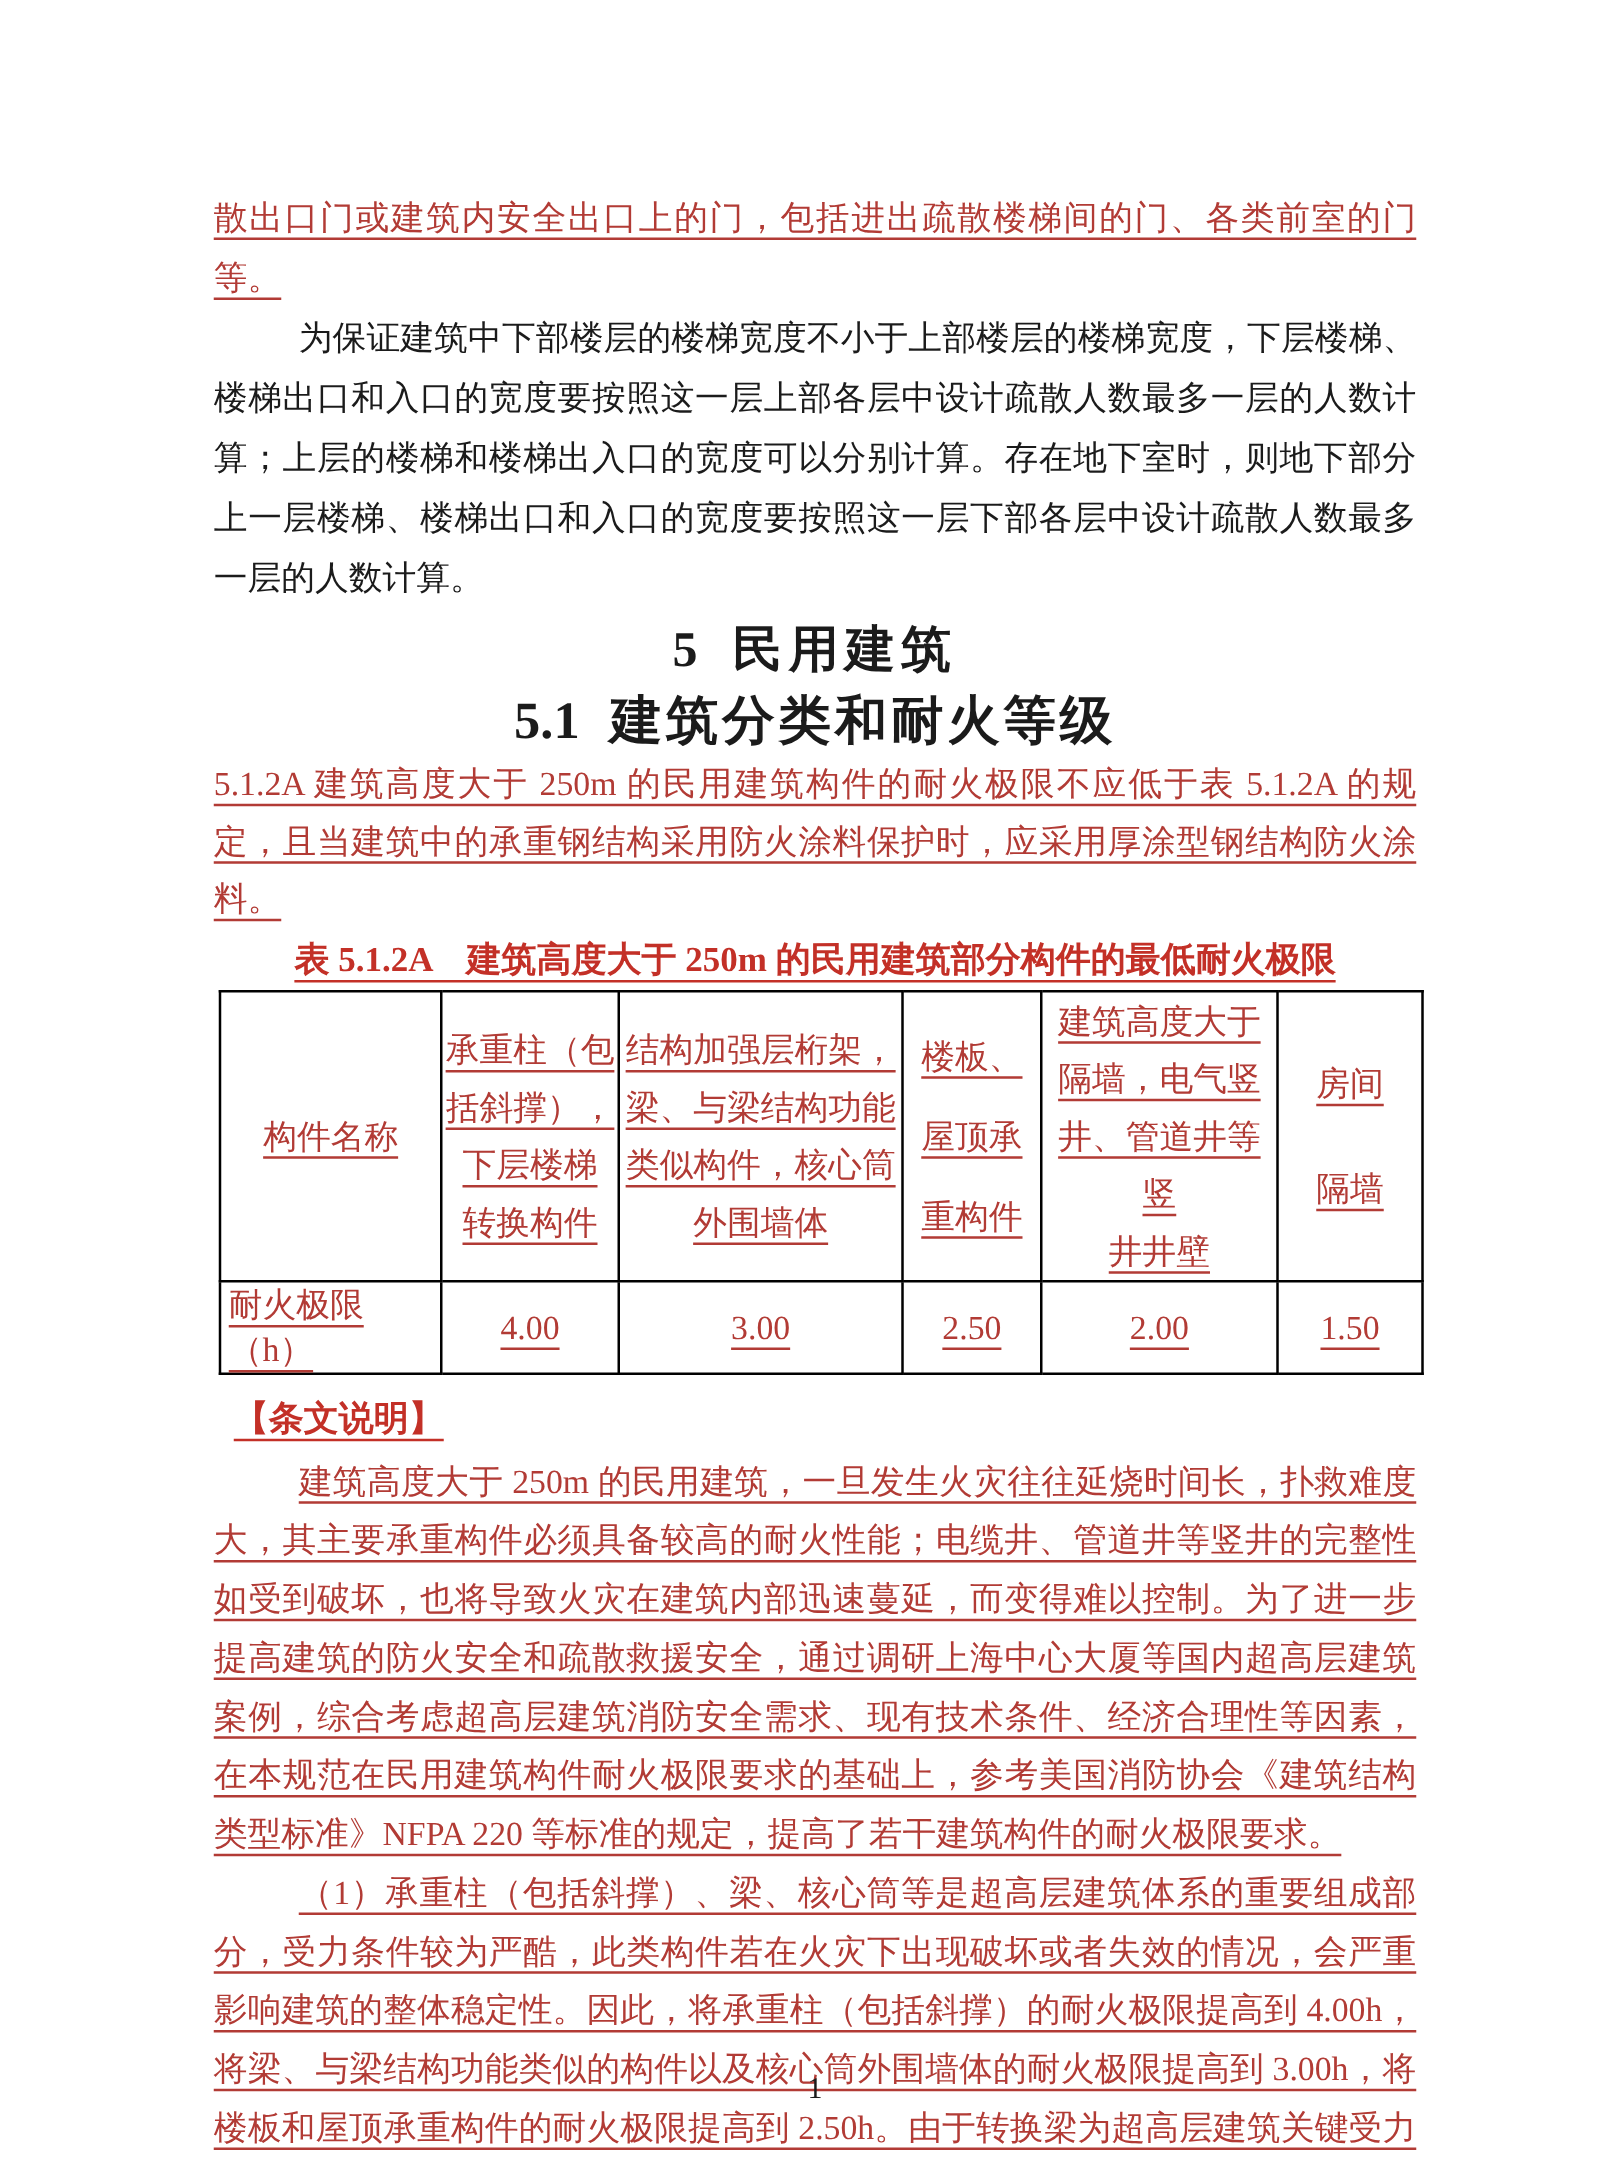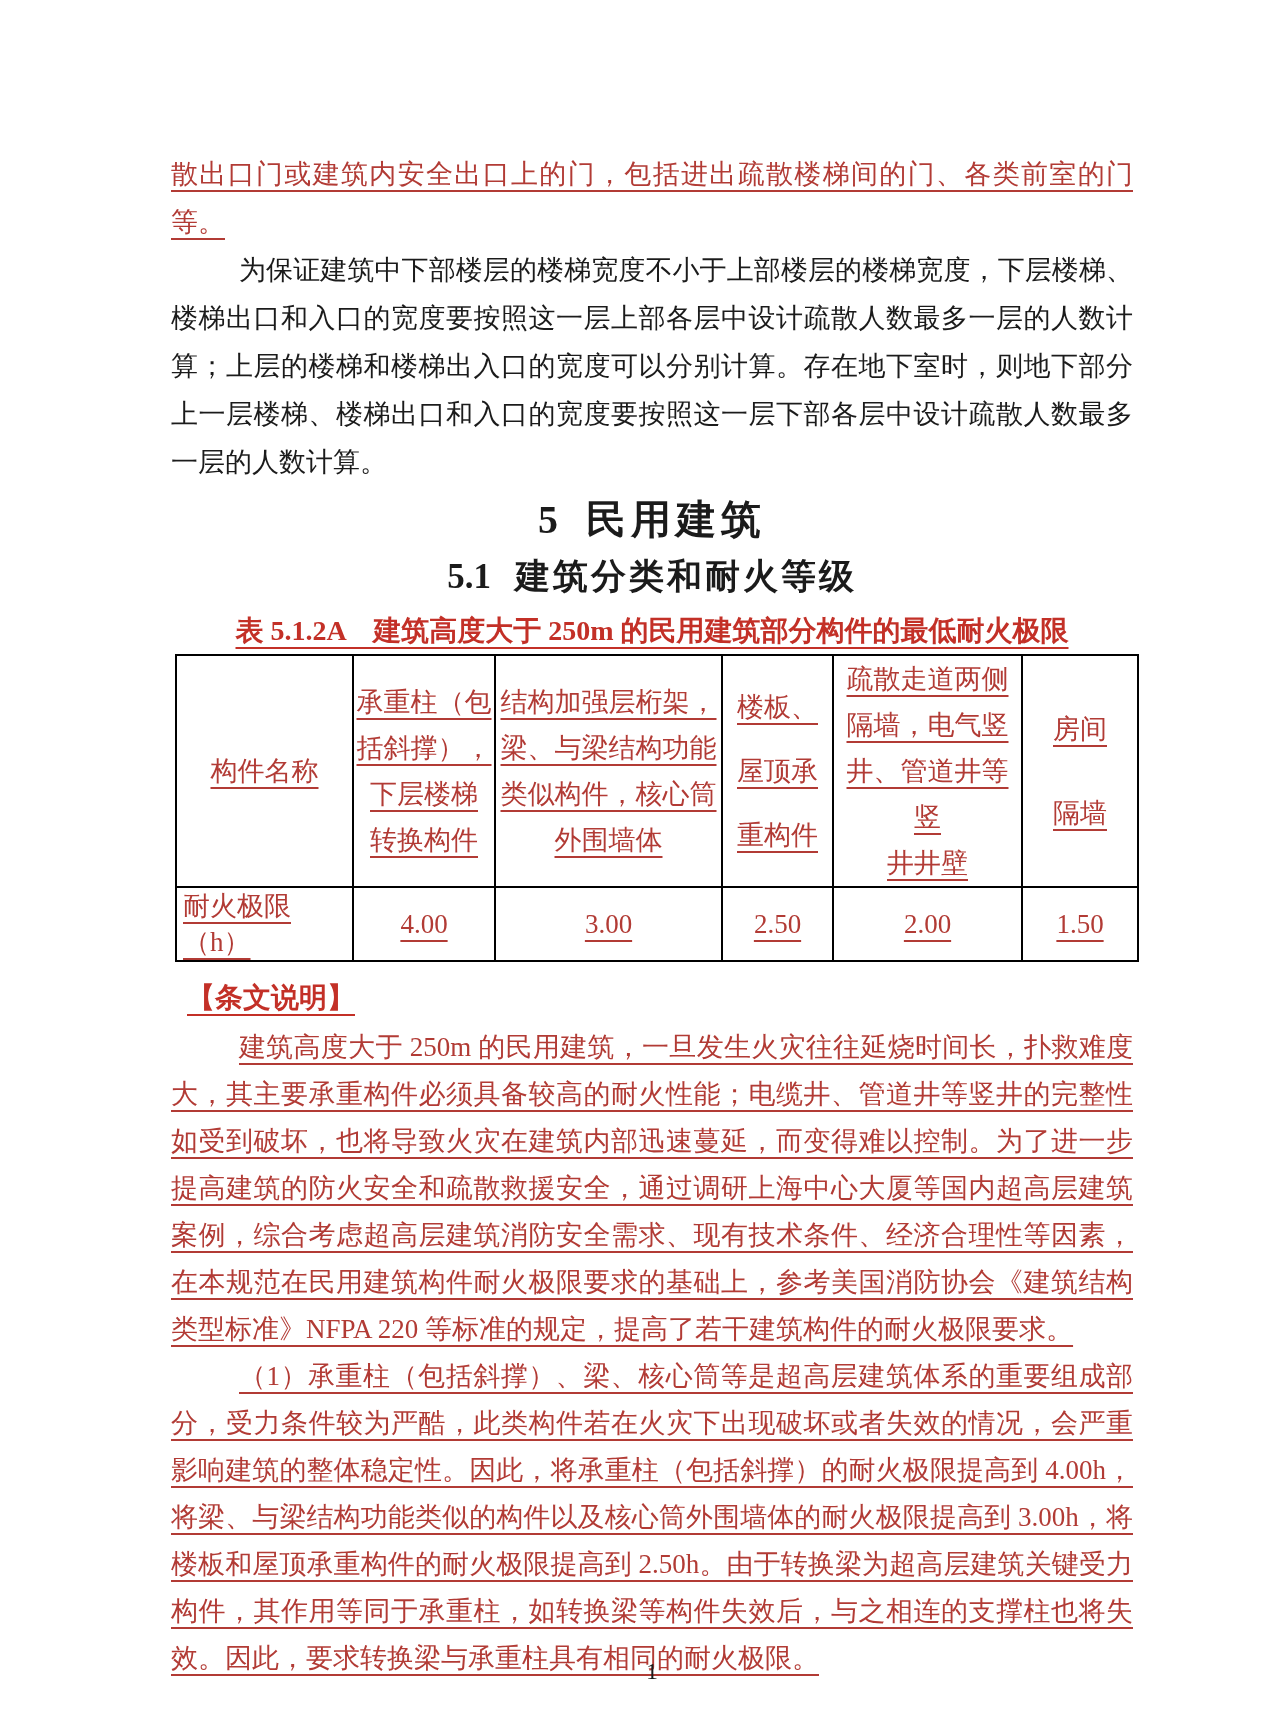--- a/index.html
+++ b/index.html
@@ -56,21 +56,21 @@
     font-weight: bold;
     color: #1b1b1b;
   }
   .chapter-heading .num { margin-right: 28px; }
   .chapter-heading .ttl { letter-spacing: 5px; }
   .section-heading {
     margin: 2px 0 0 0;
     height: 54px;
     line-height: 54px;
     text-align: center;
-    font-size: 35px;
+    font-size: 42px;
     font-weight: bold;
     color: #1b1b1b;
   }
   .section-heading .num { margin-right: 24px; }
   .section-heading .ttl { letter-spacing: 3px; }
   .clause { margin-top: 8px; }
   
   .table-caption {
     margin: 8px 0 0 0;
     height: 38px;
@@ -136,20 +136,21 @@
     <p class="para black indent">为保证建筑中下部楼层的楼梯宽度不小于上部楼层的楼梯宽度，下层楼梯、楼梯出口和入口的宽度要按照这一层上部各层中设计疏散人数最多一层的人数计算；上层的楼梯和楼梯出入口的宽度可以分别计算。存在地下室时，则地下部分上一层楼梯、楼梯出口和入口的宽度要按照这一层下部各层中设计疏散人数最多一层的人数计算。</p>
 
     <div class="chapter-heading">
       <span class="num">5</span><span class="ttl">民用建筑</span>
     </div>
 
     <div class="section-heading">
       <span class="num">5.1</span><span class="ttl">建筑分类和耐火等级</span>
     </div>
 
+    <p class="para tight red u clause">5.1.2A 建筑高度大于 250m 的民用建筑构件的耐火极限不应低于表 5.1.2A 的规定，且当建筑中的承重钢结构采用防火涂料保护时，应采用厚涂型钢结构防火涂料。</p>
 
     <div class="table-caption">
       <span class="redb u">表 5.1.2A　建筑高度大于 250m 的民用建筑部分构件的最低耐火极限</span>
     </div>
 
     <table class="fire-table">
       <colgroup>
         <col style="width:177px">
         <col style="width:142px">
         <col style="width:227px">
@@ -173,21 +174,21 @@
 梁、与梁结构功能
 类似构件，核心筒
 外围墙体</span>
           </td>
           <td class="c4">
             <span class="cell u">楼板、
 屋顶承
 重构件</span>
           </td>
           <td class="c5">
-            <span class="cell u">疏散走道两侧
+            <span class="cell u">建筑高度大于
 隔墙，电气竖
 井、管道井等竖
 井井壁</span>
           </td>
           <td class="c6">
             <span class="cell u">房间
 隔墙</span>
           </td>
         </tr>
         <tr class="datarow">

